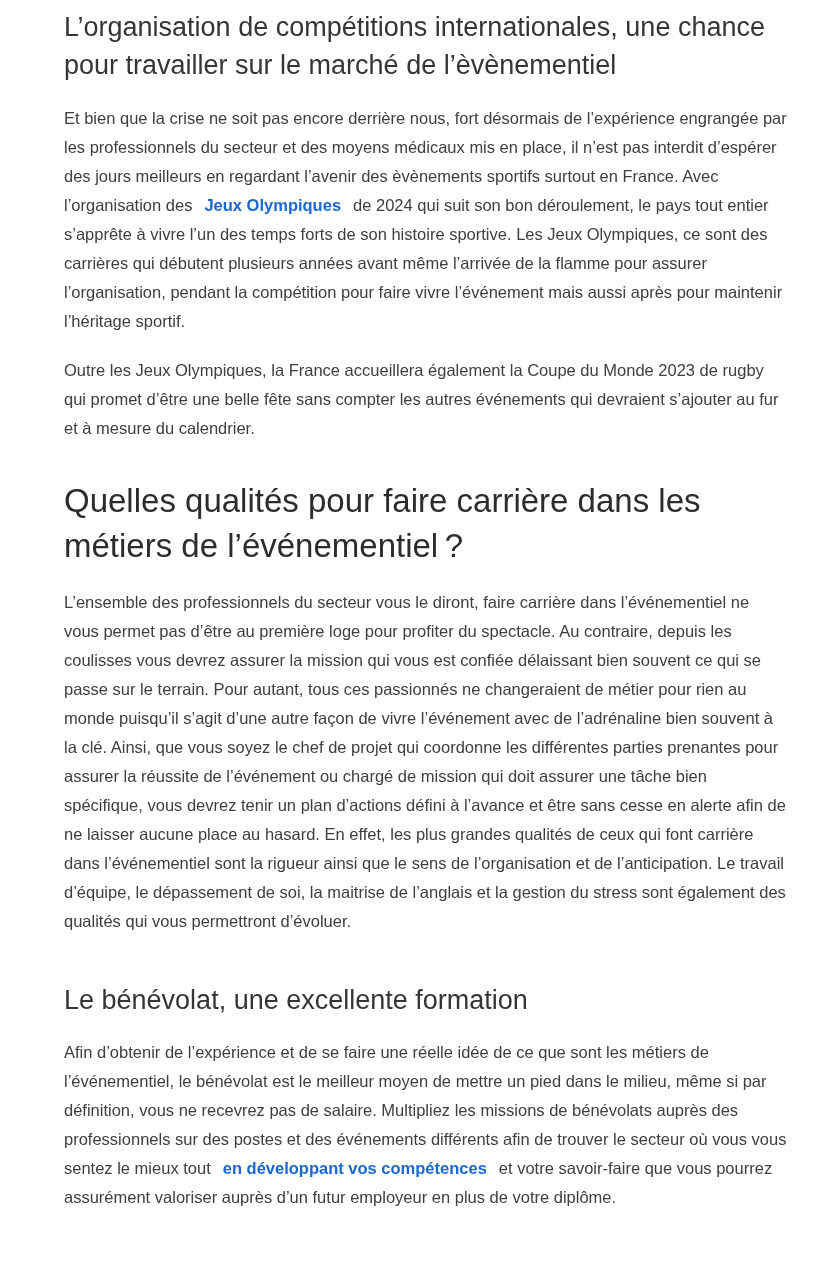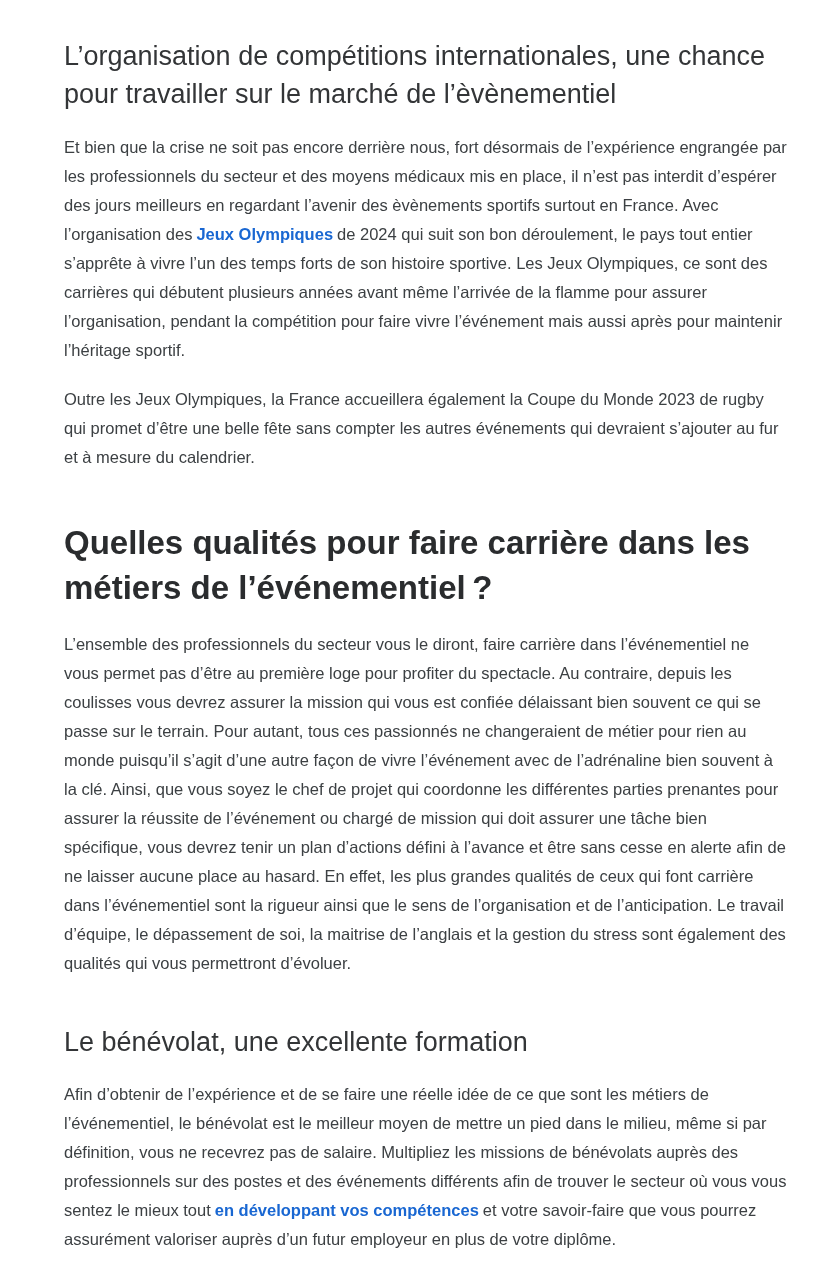--- a/index.html
+++ b/index.html
@@ -10,54 +10,54 @@
   }
   .page {
     width: 834px;
     min-height: 1278px;
     background: #ffffff;
     box-sizing: border-box;
   }
   .article {
     width: 724px;
     margin: 0 0 0 64px;
-    padding-top: 37px;
+    padding-top: 8px;
   }
   .h-intro {
     font-size: 27px;
     font-weight: 400;
     line-height: 38px;
     color: #333537;
     margin: 0;
   }
   .h-big {
     font-size: 33px;
-    font-weight: 700;
+    font-weight: 400;
     line-height: 45px;
     color: #2a2c2e;
-    margin: 48px 0 10px 0;
+    margin: 35px 0 10px 0;
   }
   .h-sub {
     font-size: 27px;
     font-weight: 400;
     line-height: 36px;
     color: #333537;
     margin: 46px 0 0 0;
   }
   .article p {
     font-size: 16.5px;
     line-height: 29px;
     color: #3c4043;
     margin: 20px 0 0 0;
   }
   a.inline-link {
     color: #1967d2;
     font-weight: 700;
     text-decoration: none;
-    margin: 0 4px;
+    margin: 0 12px;
     cursor: pointer;
   }
 </style>
 </head>
 <body>
 
 <div class="page">
   <main class="article">
 
     <h2 class="h-intro">L’organisation de compétitions internationales, une chance pour travailler sur le marché de l’èvènementiel</h2>

